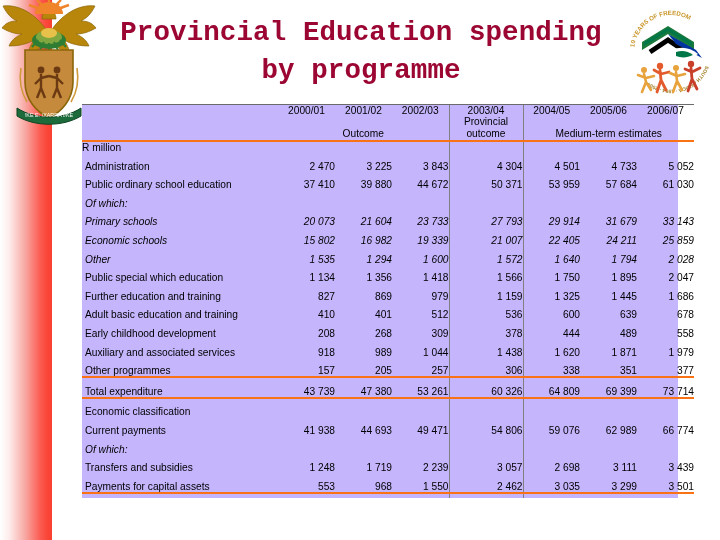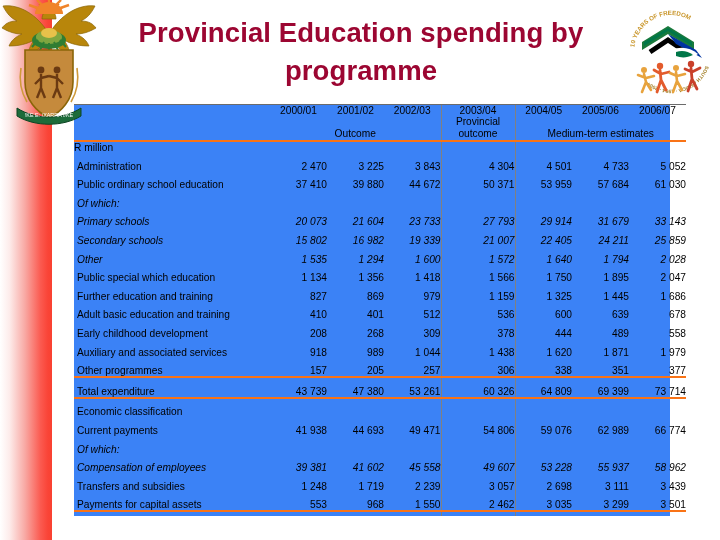--- a/index.html
+++ b/index.html
@@ -41,20 +41,21 @@
         #ffffff 76%);
     z-index: 2;
   }
 
   
   #header {
     position: absolute;
     left: 0; top: 0;
     width: 640px; height: 104px;
     z-index: 5;
+    font-family: Liberation Mono, monospace;
   }
   #title {
     position: absolute;
     left: 96px; top: 14px;
     width: 530px;
     text-align: center;
     color: #9c0632;
     font-size: 27.5px;
     font-weight: bold;
     line-height: 38px;
@@ -72,24 +73,24 @@
   #freedom-logo {
     position: absolute;
     left: 624px; top: 0px;
     width: 94px; height: 100px;
     z-index: 6;
   }
 
   
   #table-wrap {
     position: absolute;
-    left: 74px; top: 104px;
+    left: 82px; top: 104px;
     width: 596px;
     z-index: 4;
-    background: #3b82f6;
+    background: #c4b5fd;
   }
   table.fin {
     border-collapse: collapse;
     width: 596px;
     font-size: 10.2px;
     color: #000000;
     table-layout: fixed;
   }
   table.fin td, table.fin th {
     padding: 0;
@@ -326,21 +327,21 @@
           <td class="c-label">Primary schools</td>
           <td class="c-num">20 073</td>
           <td class="c-num">21 604</td>
           <td class="c-num">23 733</td>
           <td class="c-prelim vl-left">27 793</td>
           <td class="c-mt vl-left">29 914</td>
           <td class="c-mt">31 679</td>
           <td class="c-mt">33 143</td>
         </tr>
         <tr class="body-row ital indent">
-          <td class="c-label">Secondary schools</td>
+          <td class="c-label">Economic schools</td>
           <td class="c-num">15 802</td>
           <td class="c-num">16 982</td>
           <td class="c-num">19 339</td>
           <td class="c-prelim vl-left">21 007</td>
           <td class="c-mt vl-left">22 405</td>
           <td class="c-mt">24 211</td>
           <td class="c-mt">25 859</td>
         </tr>
         <tr class="body-row ital indent">
           <td class="c-label">Other</td>
@@ -445,30 +446,20 @@
         <tr class="body-row ital">
           <td class="c-label">Of which:</td>
           <td class="c-num"></td>
           <td class="c-num"></td>
           <td class="c-num"></td>
           <td class="c-prelim vl-left"></td>
           <td class="c-mt vl-left"></td>
           <td class="c-mt"></td>
           <td class="c-mt"></td>
         </tr>
-        <tr class="body-row ital indent">
-          <td class="c-label">Compensation of employees</td>
-          <td class="c-num">39 381</td>
-          <td class="c-num">41 602</td>
-          <td class="c-num">45 558</td>
-          <td class="c-prelim vl-left">49 607</td>
-          <td class="c-mt vl-left">53 228</td>
-          <td class="c-mt">55 937</td>
-          <td class="c-mt">58 962</td>
-        </tr>
         <tr class="body-row">
           <td class="c-label">Transfers and subsidies</td>
           <td class="c-num">1 248</td>
           <td class="c-num">1 719</td>
           <td class="c-num">2 239</td>
           <td class="c-prelim vl-left">3 057</td>
           <td class="c-mt vl-left">2 698</td>
           <td class="c-mt">3 111</td>
           <td class="c-mt">3 439</td>
         </tr>

